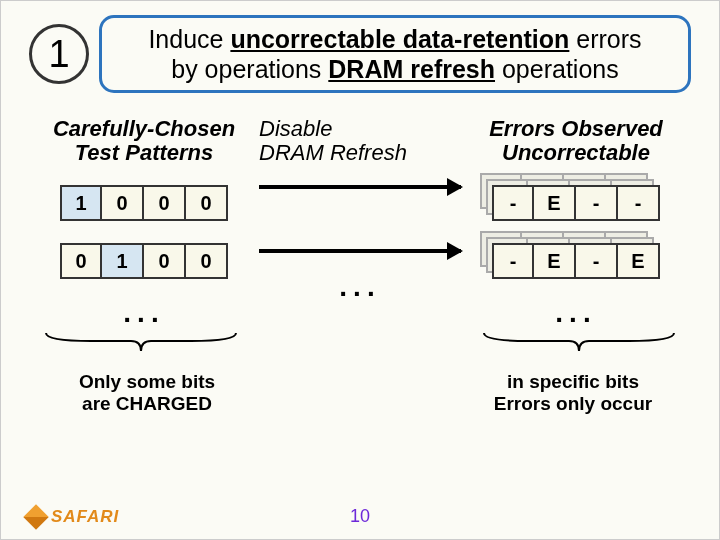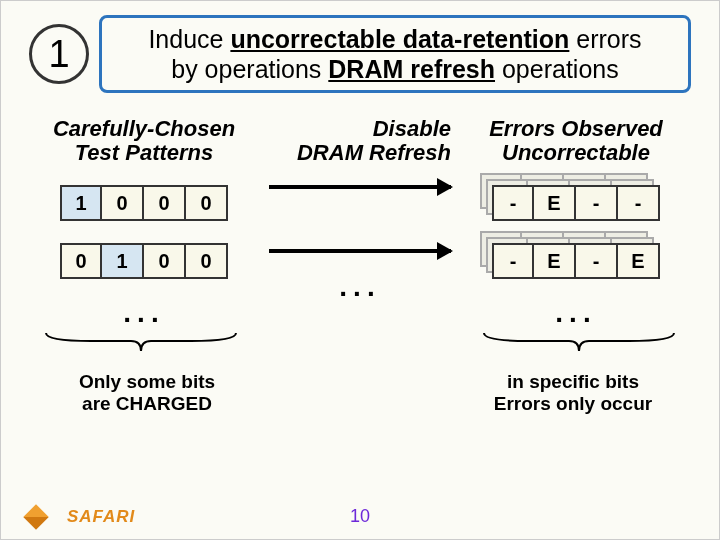--- a/index.html
+++ b/index.html
@@ -26,51 +26,50 @@
     display: flex;
     align-items: center;
     justify-content: center;
     font-size: 38px;
     font-weight: 400;
     flex-shrink: 0;
   }
   .title-bubble {
     flex: 1;
     border: 3px solid #2d74be;
-    border-radius: 8px;
+    border-radius: 15px;
     padding: 6px 14px;
     text-align: center;
     font-size: 25px;
     line-height: 1.2;
   }
   .title-bubble .l1 { display: block; }
   .title-bubble .l2 { display: block; }
   .u { text-decoration: underline; }
   .b { font-weight: bold; }
 
   .mid-area {
     display: grid;
     grid-template-columns: 230px 1fr 230px;
-    gap: 10px;
     padding: 24px 28px 0 28px;
     align-items: start;
   }
   .col-head {
     text-align: center;
     font-size: 22px;
     font-weight: bold;
     line-height: 1.1;
     font-style: italic;
     margin-bottom: 18px;
     min-height: 50px;
   }
   .center-head {
     font-style: italic;
-    font-weight: bold;
-    text-align: right;
+    font-weight: normal;
+    text-align: left;
     font-size: 22px;
     line-height: 1.1;
     margin-bottom: 18px;
     min-height: 50px;
   }
 
   .pattern-row, .error-row {
     display: flex;
     justify-content: center;
     margin-bottom: 22px;
@@ -172,21 +171,21 @@
   .pagenum {
     font-size: 18px;
     color: #6d28d9;
   }
   .logo {
     position: absolute;
     left: 26px;
     bottom: 0;
     display: flex;
     align-items: center;
-    gap: 22px;
+    gap: 6px;
   }
   .logo-mark {
     width: 18px; height: 18px;
     background: linear-gradient(135deg,#f0a030 0 50%,#d07810 50% 100%);
     transform: rotate(45deg);
   }
   .logo-text {
     font-size: 17px;
     font-weight: bold;
     color: #e28a1a;

